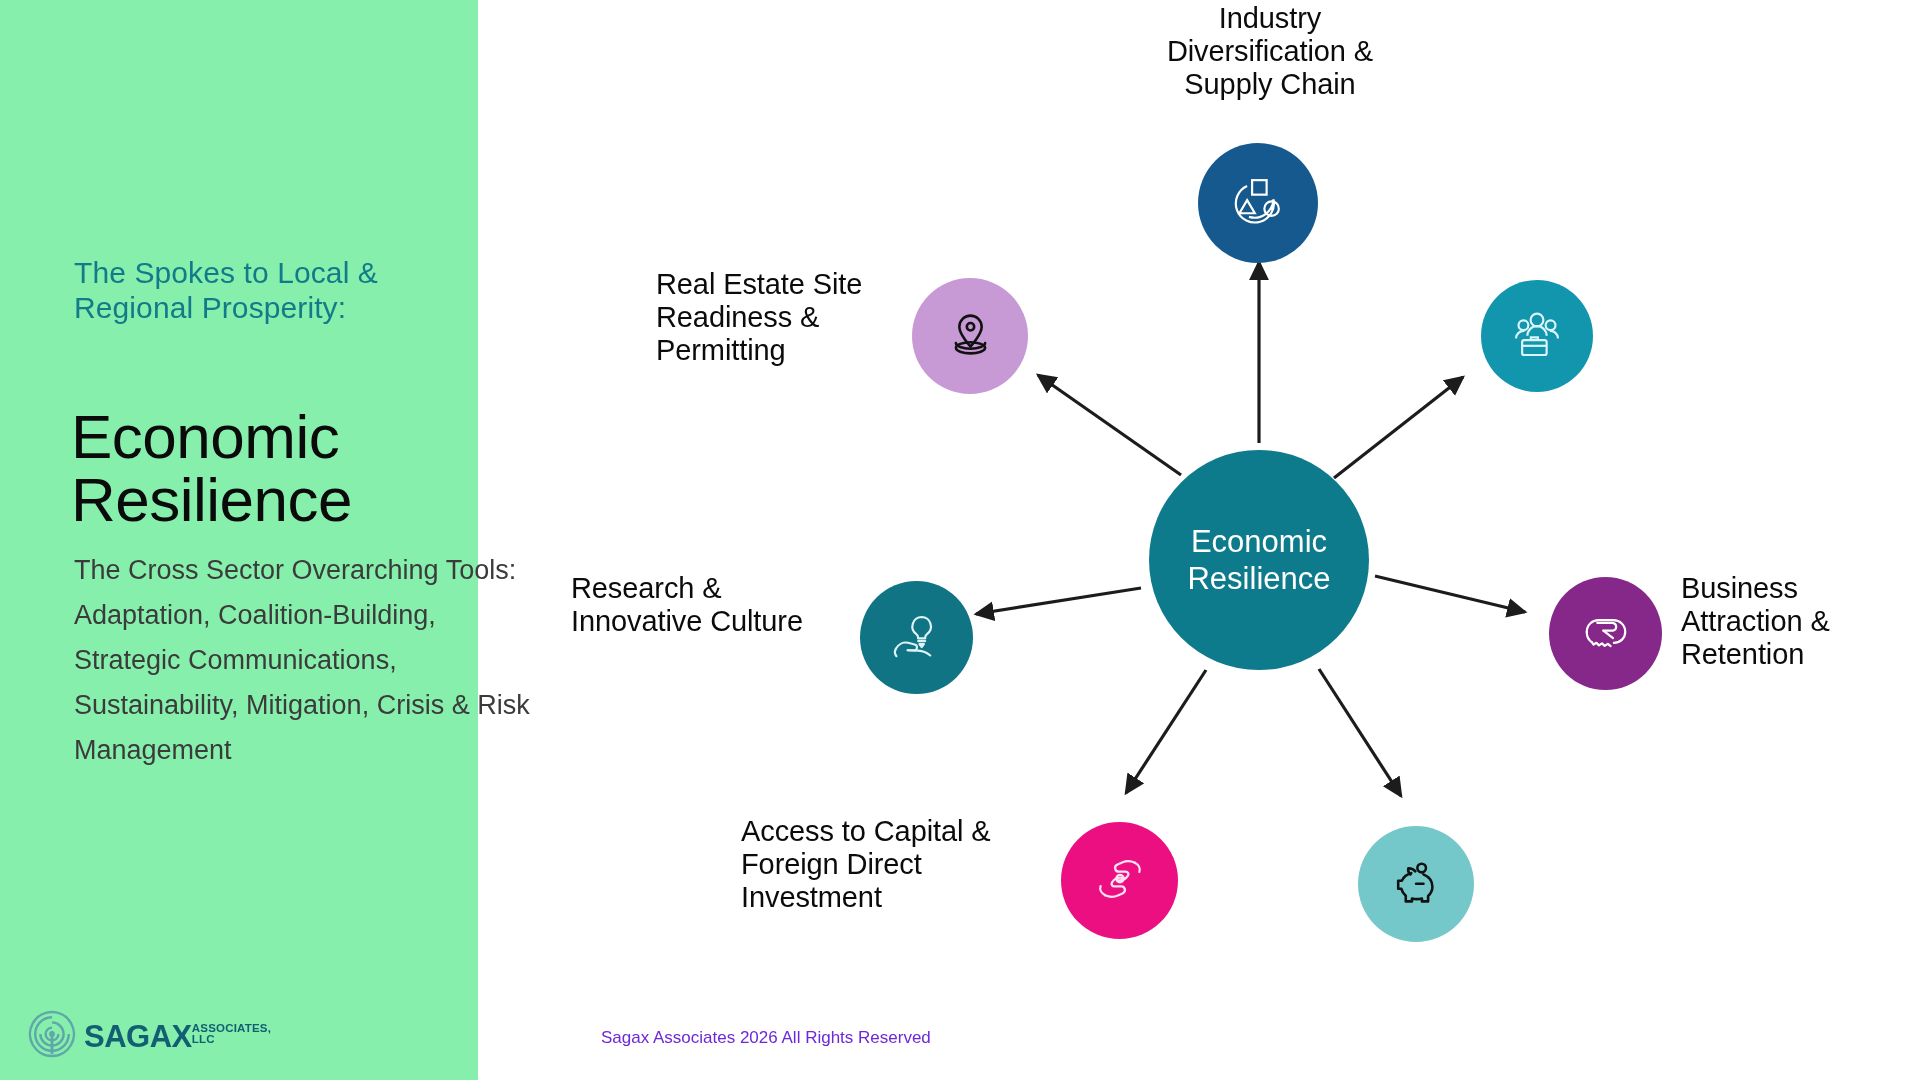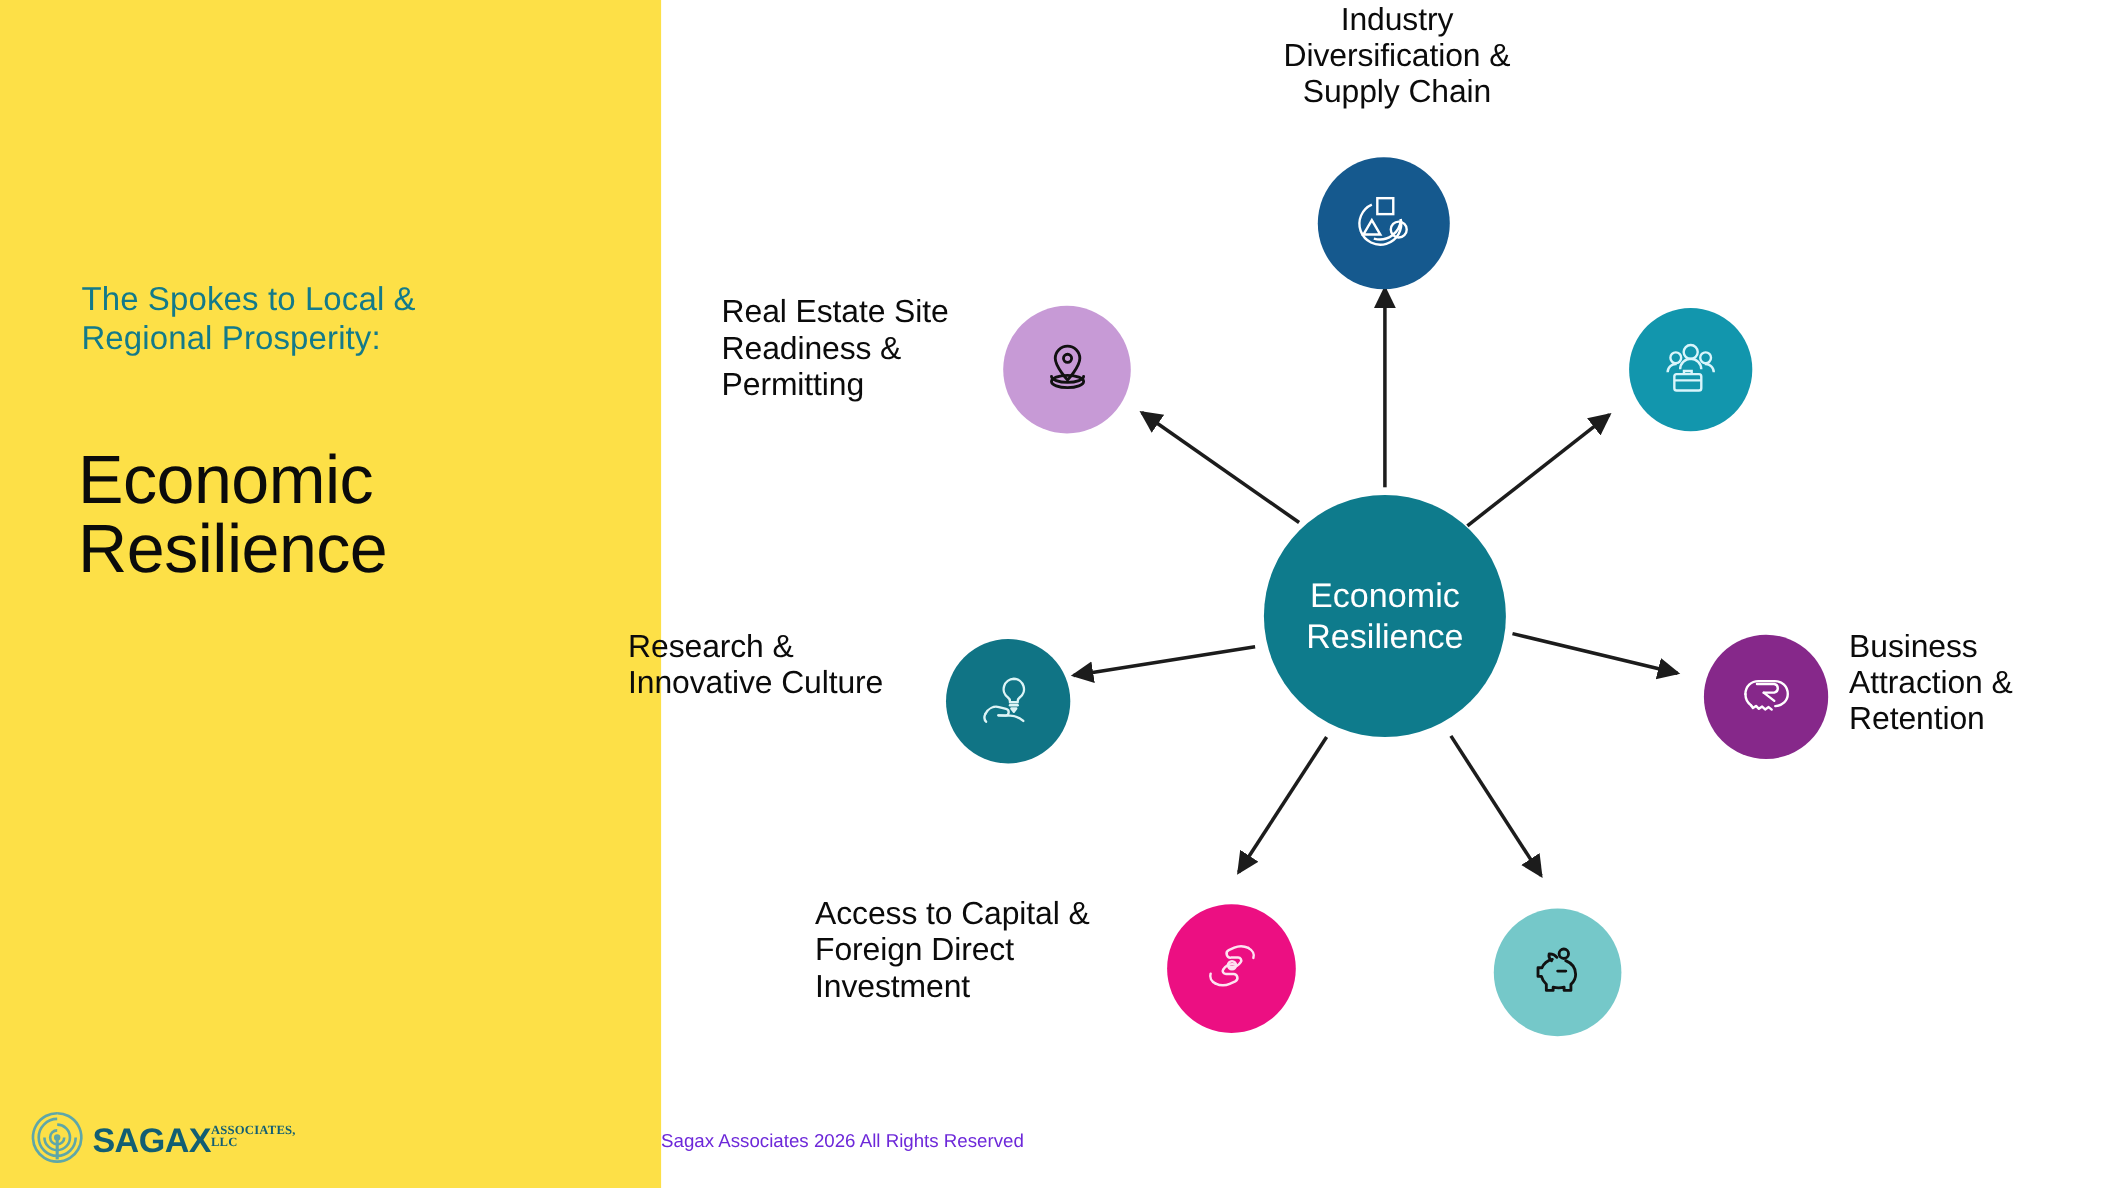--- a/index.html
+++ b/index.html
@@ -13,23 +13,23 @@
     background: #ffffff;
     font-family: "Liberation Sans", sans-serif;
     position: relative;
   }
 
   
   #left-panel {
     position: absolute;
     left: 0;
     top: 0;
-    width: 601px;
+    width: 478px;
     height: 1080px;
-    background: #fde047;
+    background: #86efac;
   }
   #eyebrow {
     position: absolute;
     left: 74px;
     top: 255px;
     width: 430px;
     color: #137a8a;
     font-size: 30px;
     line-height: 1.18;
     font-weight: 400;
@@ -76,21 +76,21 @@
     line-height: 1;
   }
   #logo-name {
     font-family: "Liberation Sans", sans-serif;
     font-weight: 700;
     font-size: 31px;
     color: #125e73;
     letter-spacing: -0.5px;
   }
   #logo-sub {
-    font-family: Liberation Serif, serif;
+    font-family: Liberation Sans, sans-serif;
     font-weight: 700;
     font-size: 11.5px;
     color: #125e73;
     letter-spacing: 0.2px;
     margin-top: 2px;
   }
 
   
   #diagram {
     position: absolute;
@@ -158,20 +158,21 @@
 </style>
 </head>
 <body>
 
 <div id="left-panel">
 
   <div id="eyebrow">The Spokes to Local &amp; Regional Prosperity:</div>
 
   <h1 id="headline">Economic Resilience</h1>
 
+  <div id="subcopy">The Cross Sector Overarching Tools: Adaptation, Coalition-Building, Strategic Communications, Sustainability, Mitigation, Crisis &amp; Risk Management</div>
 
   <div id="logo">
     <span id="logo-mark">
       <svg width="50" height="50" viewBox="0 0 50 50" aria-hidden="true">
         <g fill="none" stroke="#5fa7a8" stroke-width="2.4">
           <path d="M25 3 A22 22 0 1 1 24.9 3"></path>
           <path d="M25 8.2 A16.8 16.8 0 1 0 41.8 25"></path>
           <path d="M25 13.4 A11.6 11.6 0 1 1 13.4 25"></path>
           <path d="M25 18.6 A6.4 6.4 0 1 0 31.4 25"></path>
         </g>

